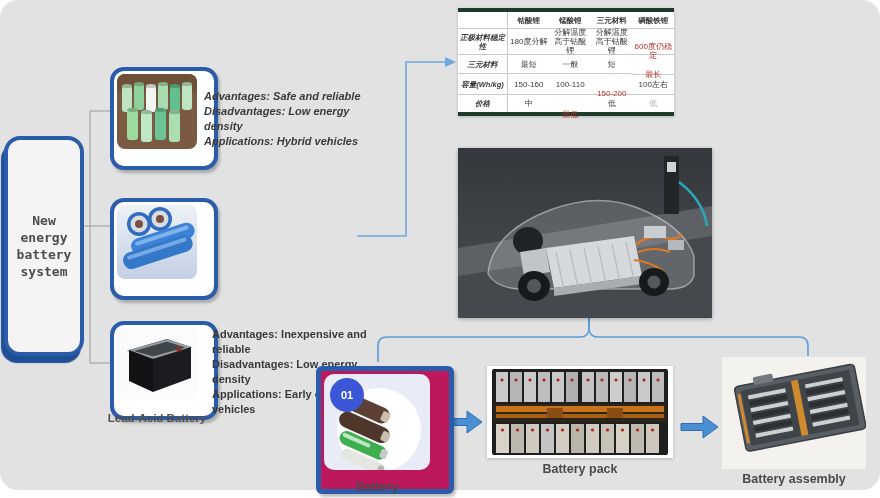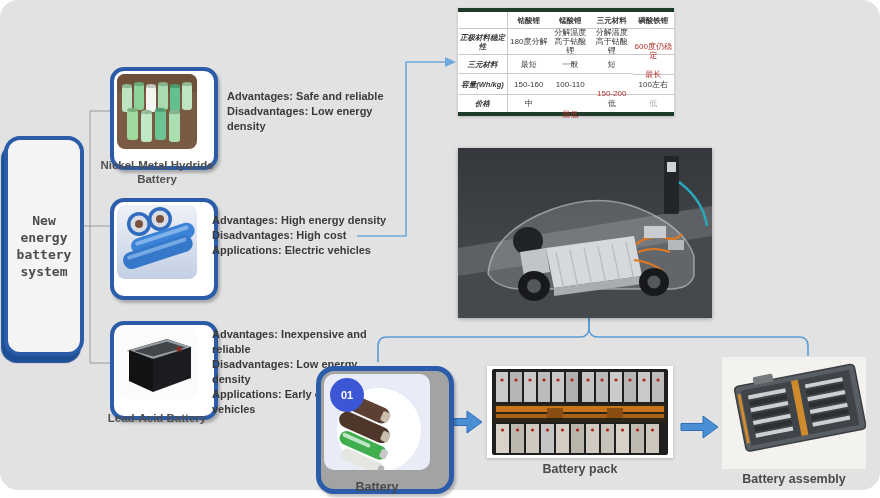--- a/index.html
+++ b/index.html
@@ -25,21 +25,21 @@
   .box-li{left:110px;top:198px;width:94px;height:88px;}
   .box-pb{left:110px;top:321px;width:94px;height:85px;}
 
   .branch-label{color:#4f4f4f;font-weight:bold;font-size:11.5px;line-height:13.5px;
                 text-align:center;}
   .lbl-nimh{left:86px;top:159px;width:142px;}
   .lbl-li{left:86px;top:289px;width:142px;}
   .lbl-pb{left:86px;top:412px;width:142px;}
 
   .feat{width:178px;color:#3a3a3a;font-size:11px;line-height:15px;font-weight:600;}
-  .feat-nimh{left:227px;top:89px;}
+  .feat-nimh{left:204px;top:89px;font-style:italic;}
   .feat-li{left:212px;top:213px;}
   .feat-pb{left:212px;top:327px;}
 
   
   .cmp-table{left:458px;top:8px;width:216px;background:#ffffff;box-shadow:0 1px 3px rgba(0,0,0,0.2);}
   .cmp-bar{height:4px;background:#1e3a2a;}
   .cmp-grid{display:grid;grid-template-columns:50px repeat(4,1fr);
             grid-template-rows:17px 26px 19px 21px 17px;}
   .cmp-cell{display:flex;align-items:center;justify-content:center;text-align:center;
             font-size:8px;line-height:9px;color:#3a3a3a;border-bottom:1px solid #c9c9c9;
@@ -47,22 +47,22 @@
   .cmp-cell.lastrow{border-bottom:none;}
   .cmp-cell.lblcol{border-right:1px solid #c9c9c9;font-weight:bold;font-size:7.5px;font-style:italic;}
   .cmp-cell.hdr{font-weight:bold;font-size:7.5px;}
   .red{color:#b3302a;margin-top:19px;}
   .faint{color:#b0b0b0;}
 
   
   .ev-img{left:458px;top:148px;width:254px;height:170px;box-shadow:0 1px 4px rgba(0,0,0,0.3);}
 
   
-  .battery-box{left:316px;top:366px;width:122px;height:112px;background:#a3a3a3;
-               border:5px solid #2a5caa;border-radius:18px;padding:3px;
+  .battery-box{left:316px;top:366px;width:122px;height:112px;background:#be185d;
+               border:5px solid #2a5caa;border-radius:6px;padding:3px;
                box-shadow:2px 3px 3px rgba(0,0,0,0.25);}
   .battery-box svg{display:block;border-radius:10px;}
   .proc-label{color:#4a4a4a;font-weight:bold;font-size:12.5px;text-align:center;}
   .lbl-battery{left:316px;top:480px;width:122px;}
   .lbl-pack{left:487px;top:462px;width:186px;}
   .lbl-asm{left:710px;top:472px;width:168px;}
   .pack-img{left:487px;top:366px;width:186px;height:92px;background:#fff;box-shadow:0 1px 3px rgba(0,0,0,0.2);}
   .asm-img{left:722px;top:357px;width:144px;height:112px;}
 </style>
 </head>
@@ -117,24 +117,24 @@
           <ellipse cx="15.5" cy="36" rx="5.5" ry="2.2" fill="#79b07c"></ellipse>
         <rect x="24" y="38" width="11" height="30" rx="3" fill="#bfe8c4"></rect>
           <ellipse cx="29.5" cy="38" rx="5.5" ry="2.2" fill="#93bb98"></ellipse>
         <rect x="38" y="36" width="11" height="30" rx="3" fill="#6cc494"></rect>
           <ellipse cx="43.5" cy="36" rx="5.5" ry="2.2" fill="#539e74"></ellipse>
         <rect x="52" y="38" width="11" height="30" rx="3" fill="#aadfb2"></rect>
           <ellipse cx="57.5" cy="38" rx="5.5" ry="2.2" fill="#83b28c"></ellipse>
       </g>
     </svg>
   </div>
-  <div class="abs branch-label lbl-nimh">Nickel-Metal Hydride Battery</div>
   <div class="abs feat feat-nimh">
     <div>Advantages: Safe and reliable</div>
     <div>Disadvantages: Low energy density</div>
+    <div>Applications: Hybrid vehicles</div>
   </div>
 
   <div class="abs img-box box-li">
     <svg width="80" height="74" viewBox="0 0 80 74">
       <defs>
         <linearGradient id="libg" x1="0" y1="0" x2="0" y2="1">
           <stop offset="0" stop-color="#eef1f7"></stop>
             <stop offset="1" stop-color="#c3cfe4"></stop>
         </linearGradient>
       </defs>
@@ -149,25 +149,20 @@
       </g>
       <g transform="translate(12,36) rotate(-18)">
         <rect x="0" y="0" width="66" height="16" rx="8" fill="#3b82d8"></rect>
         <rect x="5" y="3" width="56" height="4" rx="2" fill="#7fb3ea"></rect>
       </g>
       <g transform="translate(4,50) rotate(-18)">
         <rect x="0" y="0" width="72" height="17" rx="8" fill="#3577c9"></rect>
         <rect x="5" y="3" width="62" height="4" rx="2" fill="#74a9e3"></rect>
       </g>
     </svg>
-  </div>
-  <div class="abs feat feat-li">
-    <div>Advantages: High energy density</div>
-    <div>Disadvantages: High cost</div>
-    <div>Applications: Electric vehicles</div>
   </div>
 
   <div class="abs img-box box-pb">
     <svg width="80" height="71" viewBox="0 0 80 71">
       <rect width="80" height="71" fill="#fbfbfb"></rect>
       <polygon points="12,22 50,11 74,19 36,31" fill="#41464a"></polygon>
       <polygon points="13,23 50,12.5 72,19.5 36,29.5" fill="none" stroke="#9aa0a4" stroke-width="2"></polygon>
       <polygon points="12,22 36,31 36,64 12,53" fill="#101214"></polygon>
       <polygon points="36,31 74,19 74,50 36,64" fill="#1a1c1f"></polygon>
       <circle cx="62" cy="21" r="2.6" fill="#8a2f24"></circle>

